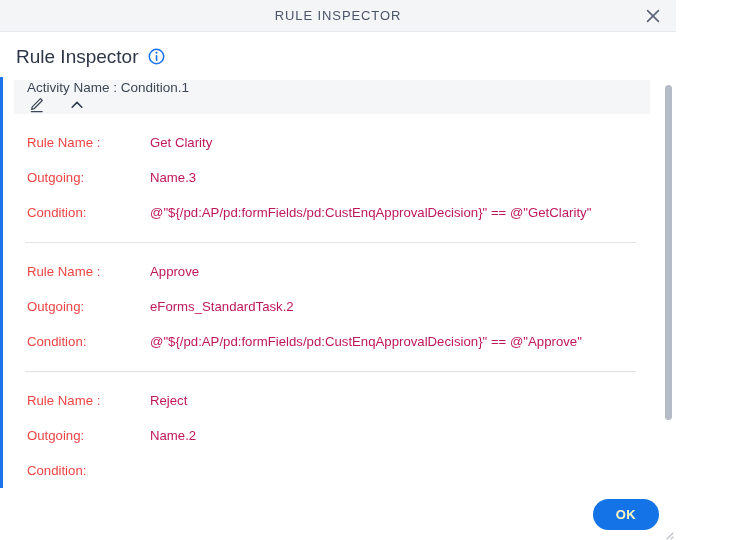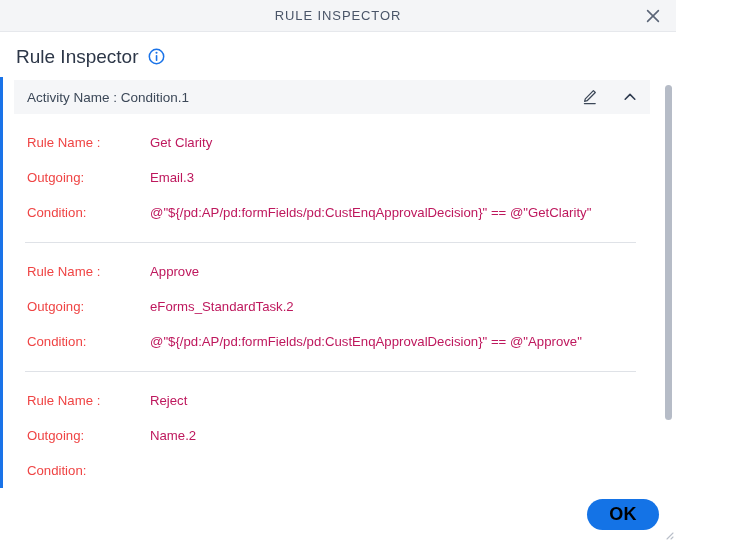--- a/index.html
+++ b/index.html
@@ -94,22 +94,22 @@
     top: 0; left: 0; right: 0;
     padding-bottom: 40px;
   }
 
   
   .activity-header {
     margin: 3px 26px 0 11px;
     height: 34px;
     background: #f5f6f8;
     display: flex;
-    align-items: center;
     padding: 0 10px 0 13px;
+    flex-direction: column;
   }
   .activity-title {
     font-size: 13.5px;
     color: #3c4858;
     flex: 1 1 auto;
   }
   .hdr-actions {
     display: flex;
     align-items: center;
     gap: 20px;
@@ -177,22 +177,22 @@
     justify-content: flex-end;
     padding-right: 17px;
     position: relative;
   }
   .ok-btn {
     min-width: 66px;
     height: 31px;
     border: none;
     border-radius: 16px;
     background: #1473e6;
-    color: #000000;
-    font-size: 18px;
+    color: #fef9c3;
+    font-size: 13px;
     font-weight: bold;
     font-family: "Liberation Sans", sans-serif;
     letter-spacing: 0.4px;
     cursor: pointer;
     padding: 0 22px;
   }
   .resize-handle {
     position: absolute;
     right: 2px;
     bottom: 2px;
@@ -246,21 +246,21 @@
         </div>
       </div>
 
       <div class="rule-block">
         <div class="rule-row">
           <div class="rule-label">Rule Name :</div>
           <div class="rule-value">Get Clarity</div>
         </div>
         <div class="rule-row">
           <div class="rule-label">Outgoing:</div>
-          <div class="rule-value">Email.3</div>
+          <div class="rule-value">Name.3</div>
         </div>
         <div class="rule-row">
           <div class="rule-label">Condition:</div>
           <div class="rule-value">@"${/pd:AP/pd:formFields/pd:CustEnqApprovalDecision}" == @"GetClarity"</div>
         </div>
       </div>
       <div class="rule-sep"></div>
 
       <div class="rule-block">
         <div class="rule-row">

